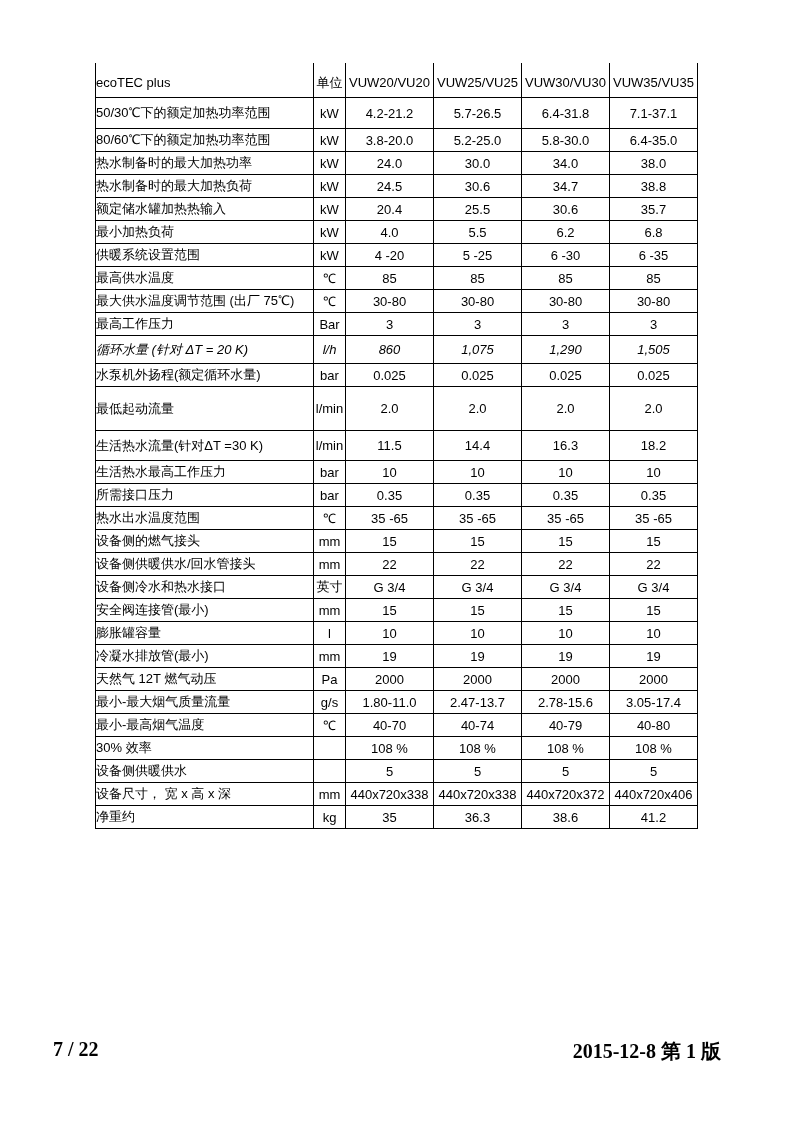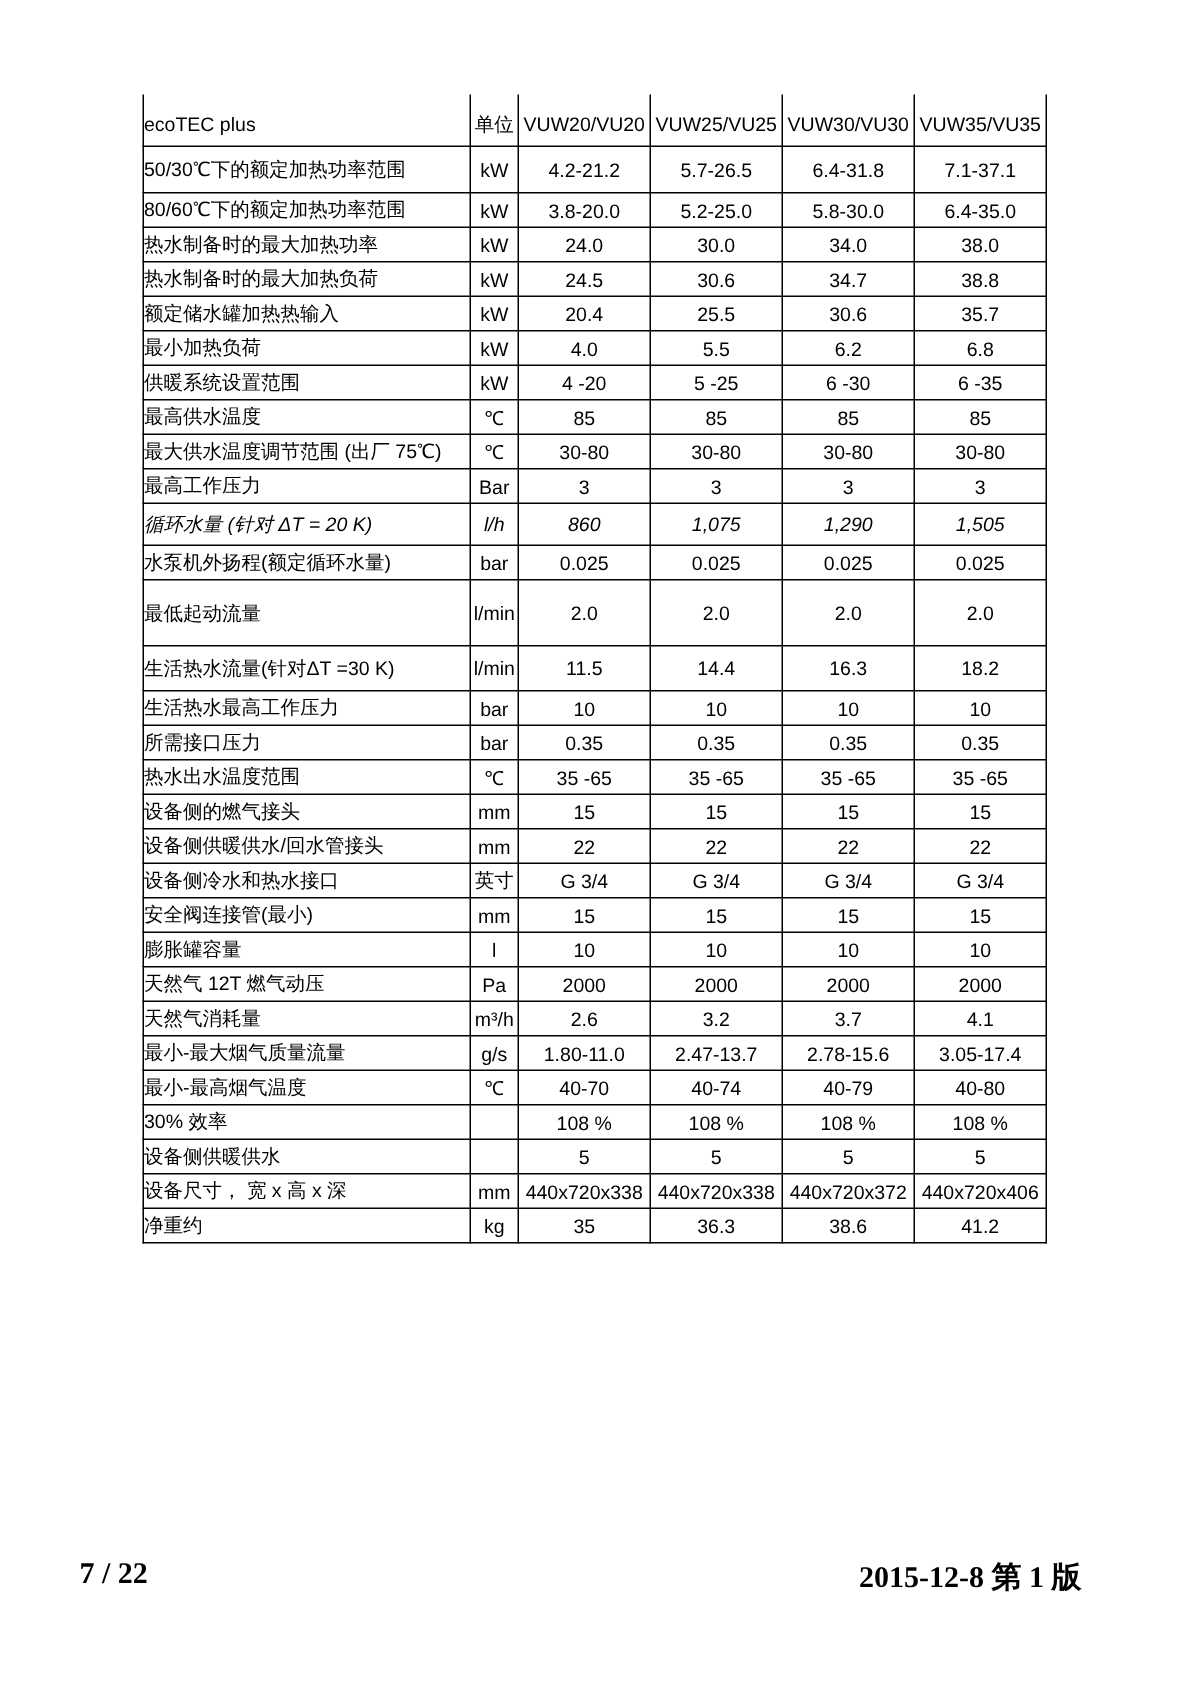--- a/index.html
+++ b/index.html
@@ -278,36 +278,36 @@
   </tr>
         <tr>
     <td class="c-label">膨胀罐容量</td>
     <td class="c-unit">l</td>
     <td class="c-val">10</td>
     <td class="c-val">10</td>
     <td class="c-val">10</td>
     <td class="c-val">10</td>
   </tr>
         <tr>
+    <td class="c-label">冷凝水排放管(最小)</td>
+    <td class="c-unit">mm</td>
+    <td class="c-val">19</td>
+    <td class="c-val">19</td>
+    <td class="c-val">19</td>
+    <td class="c-val">19</td>
+  </tr>
+        <tr>
     <td class="c-label">天然气 12T 燃气动压</td>
     <td class="c-unit">Pa</td>
     <td class="c-val">2000</td>
     <td class="c-val">2000</td>
     <td class="c-val">2000</td>
     <td class="c-val">2000</td>
   </tr>
         <tr>
-    <td class="c-label">天然气消耗量</td>
-    <td class="c-unit">m³/h</td>
-    <td class="c-val">2.6</td>
-    <td class="c-val">3.2</td>
-    <td class="c-val">3.7</td>
-    <td class="c-val">4.1</td>
-  </tr>
-        <tr>
     <td class="c-label">最小-最大烟气质量流量</td>
     <td class="c-unit">g/s</td>
     <td class="c-val">1.80-11.0</td>
     <td class="c-val">2.47-13.7</td>
     <td class="c-val">2.78-15.6</td>
     <td class="c-val">3.05-17.4</td>
   </tr>
         <tr>
     <td class="c-label">最小-最高烟气温度</td>
     <td class="c-unit">℃</td>

